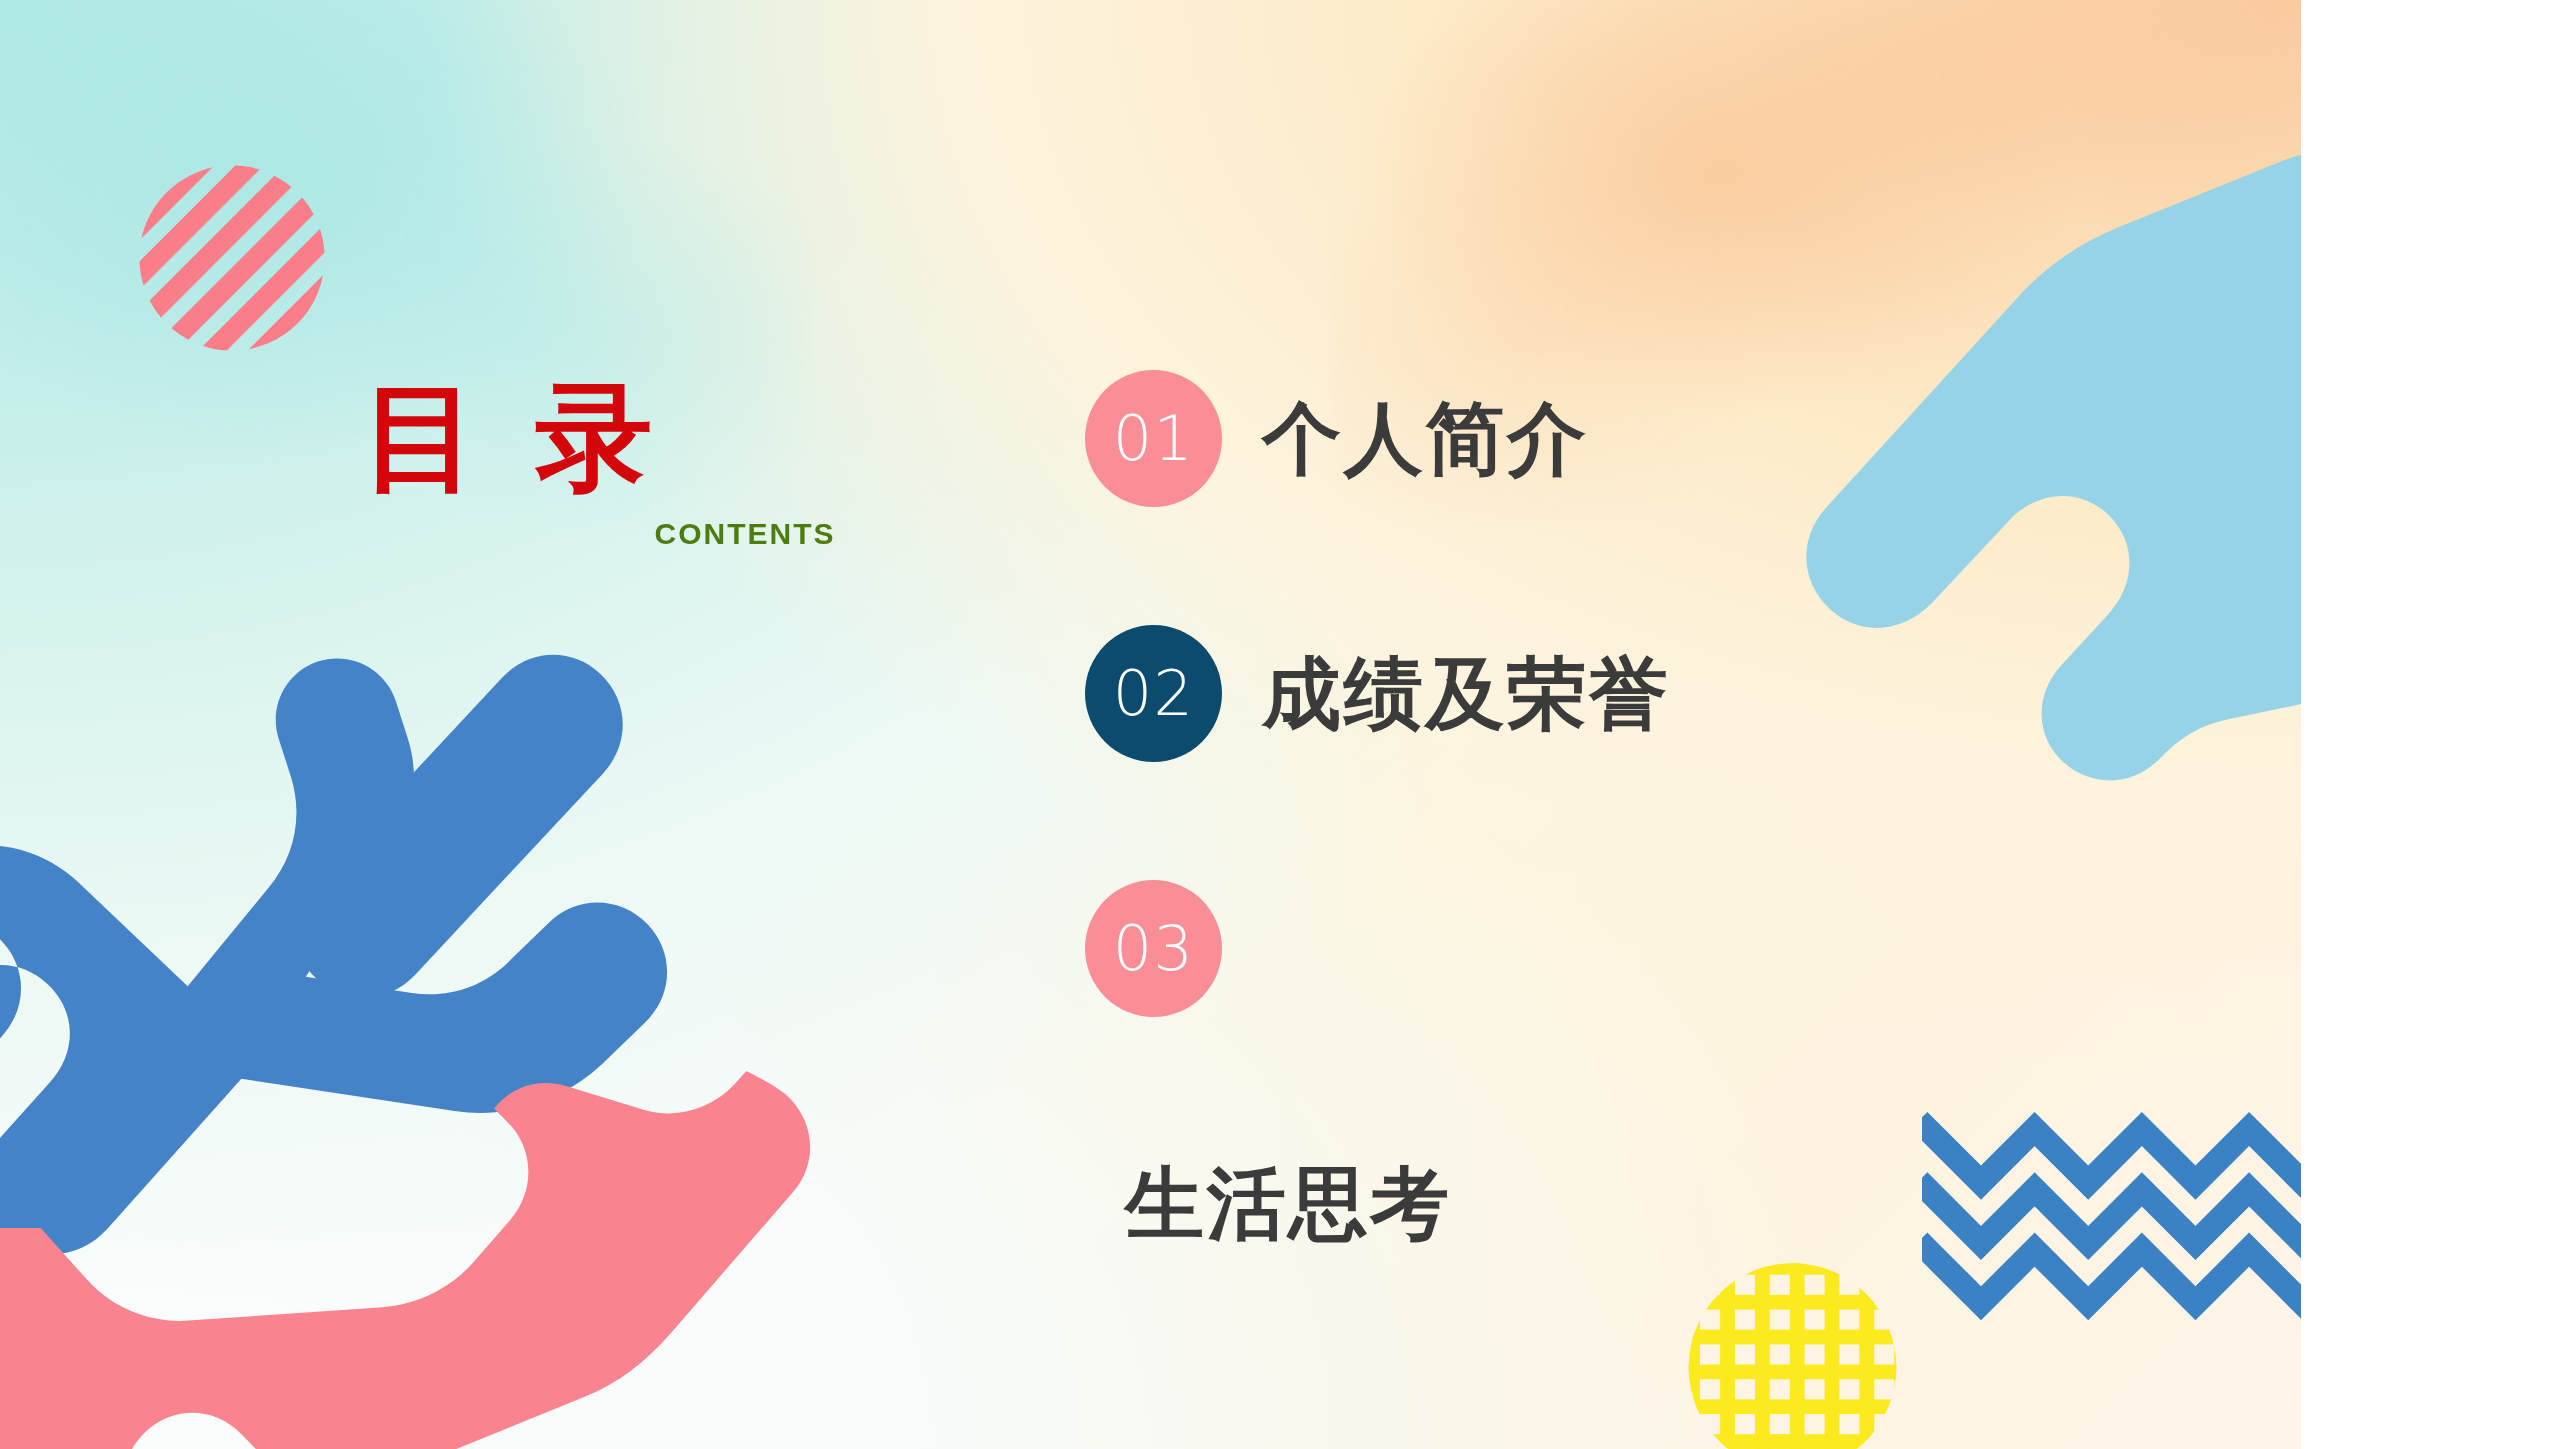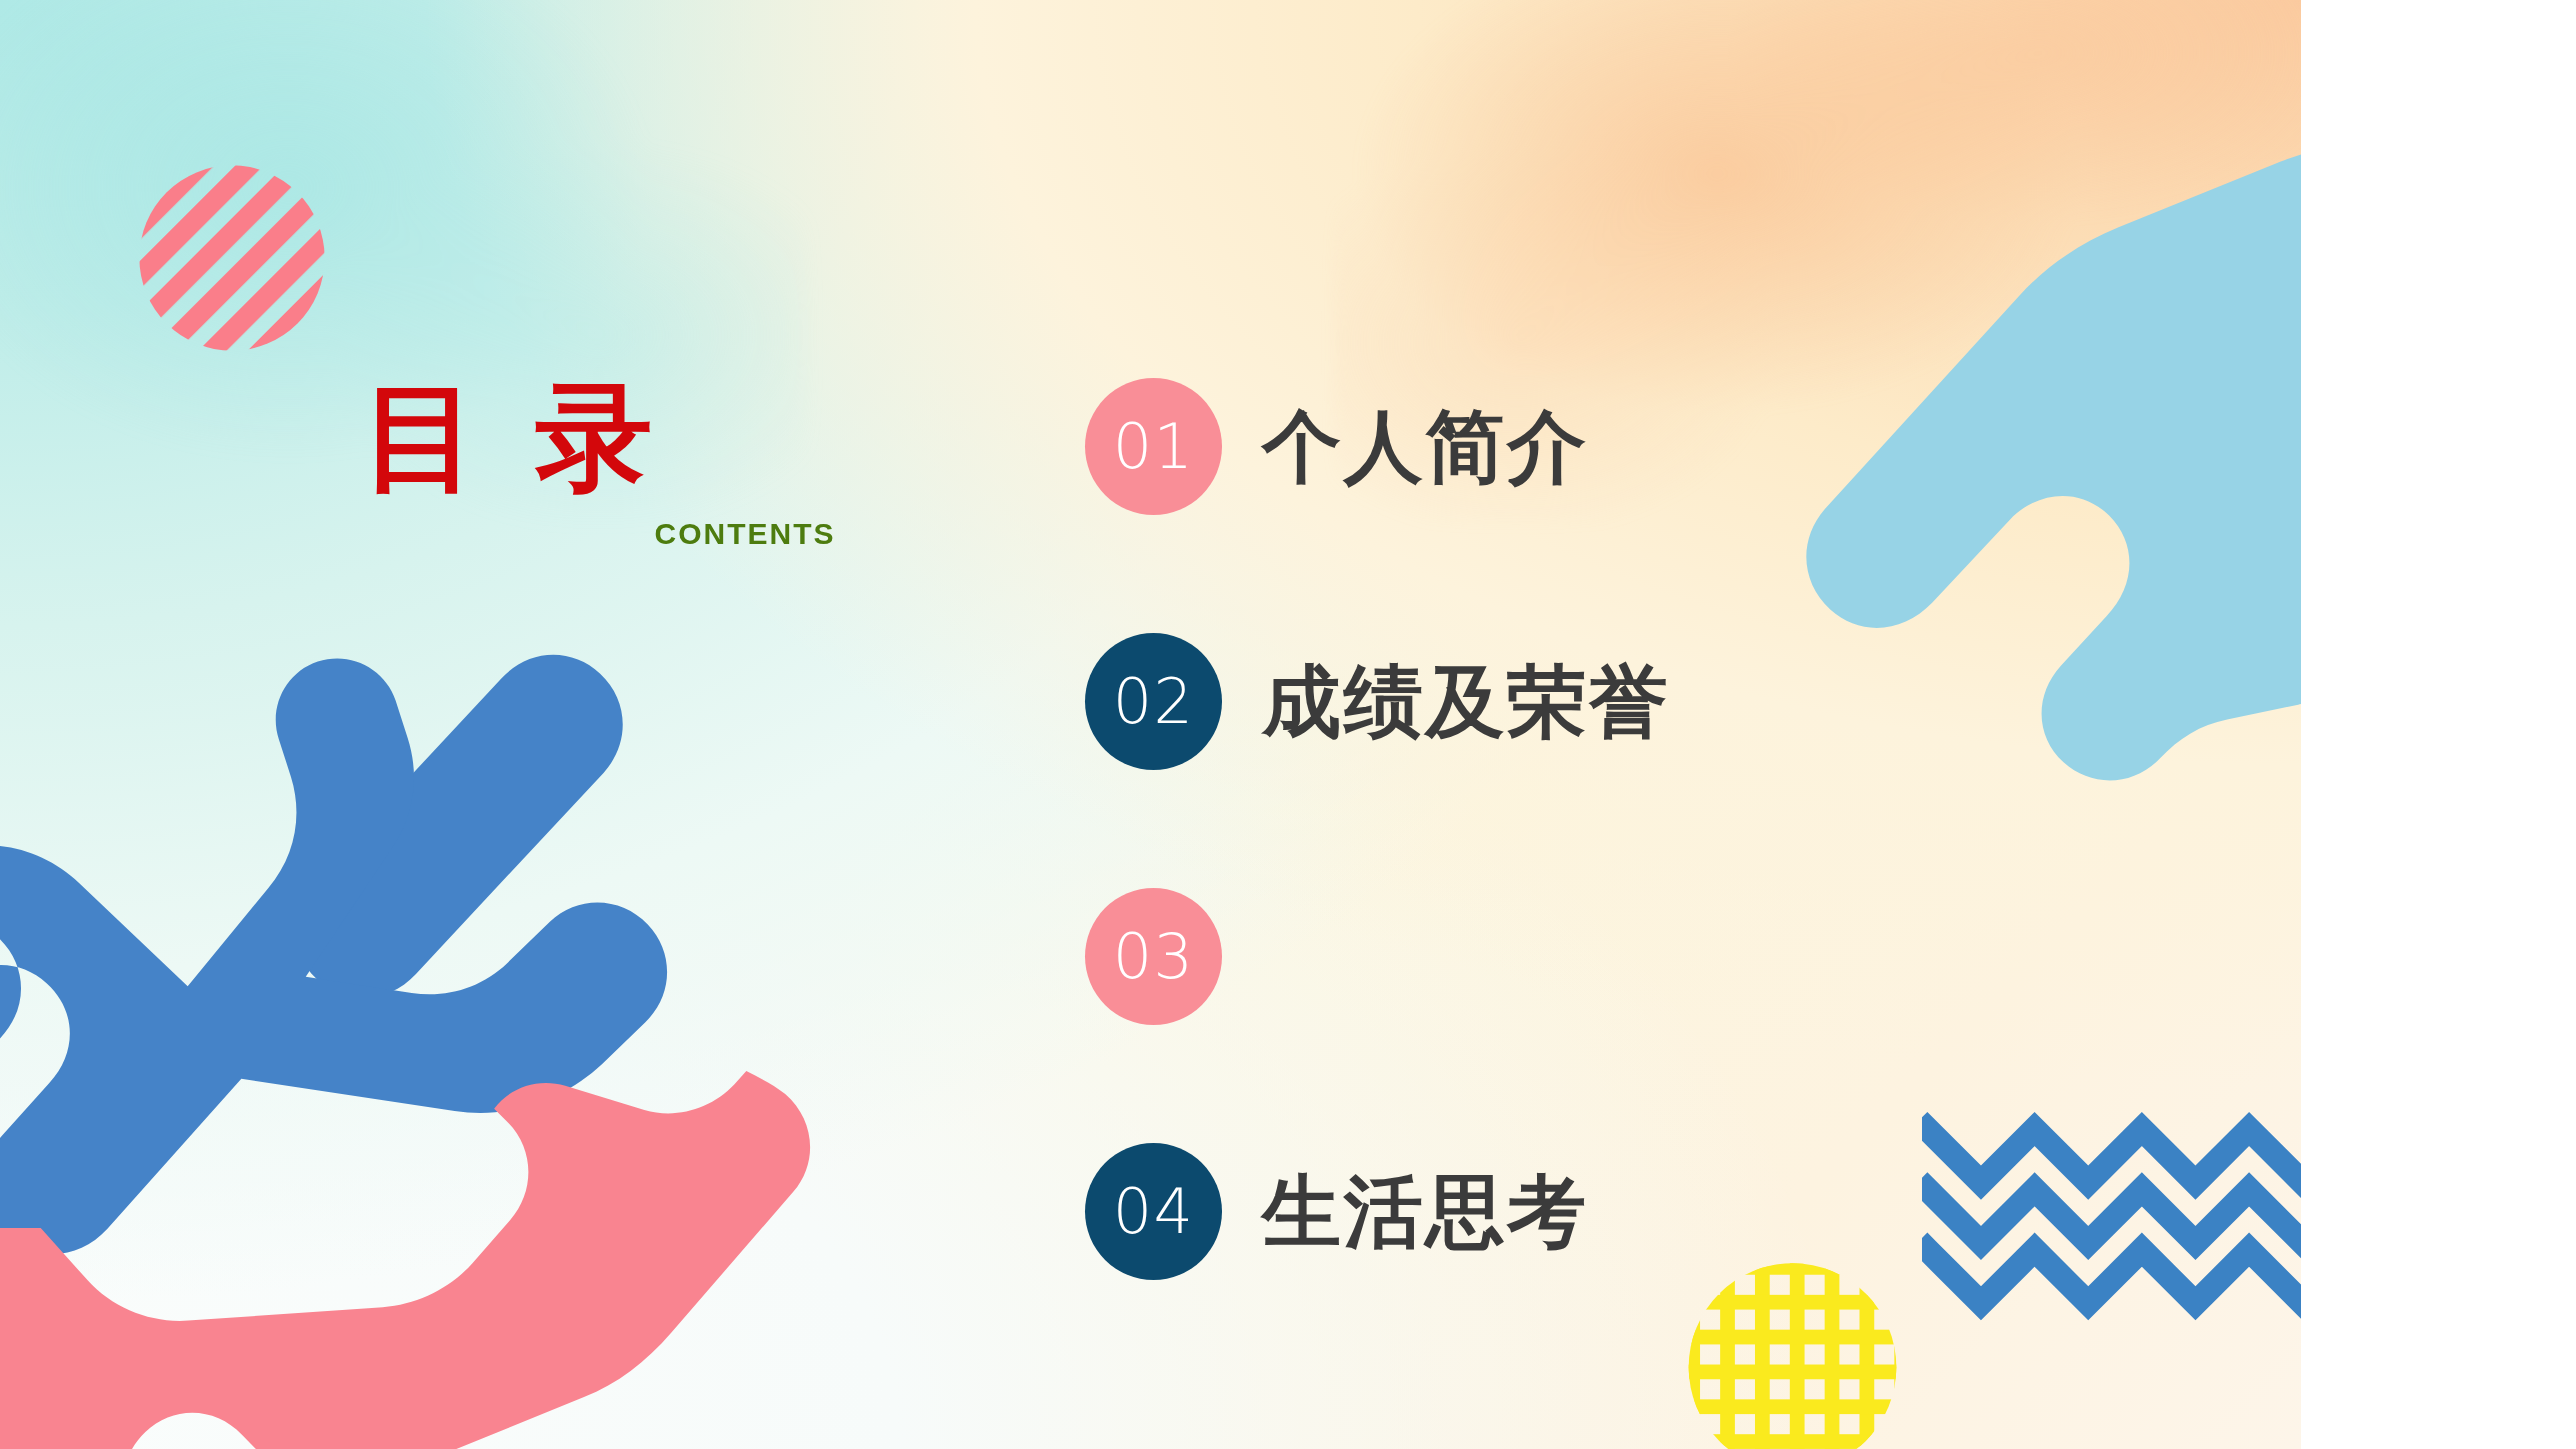--- a/index.html
+++ b/index.html
@@ -78,21 +78,21 @@
     color: #4d7c0f;
     letter-spacing: 2px;
     text-align: right;
     padding-right: 9.4px;
   }
 
   
   .agenda {
     position: absolute;
     left: 1085px;
-    top: 368px;
+    top: 360px;
     width: 973px;
   }
   .agenda-item {
     display: flex;
     align-items: center;
     height: 157px;
     margin-bottom: 98px;
   }
   .agenda-item:last-child { margin-bottom: 0; }
 
@@ -333,20 +333,19 @@
     <div class="agenda-item">
       <div class="num-badge badge-blue">02</div>
       <div class="agenda-label">成绩及荣誉</div>
     </div>
 
     <div class="agenda-item">
       <div class="num-badge badge-pink">03</div>
     </div>
 
     <div class="agenda-item">
-      <div class="num-badge badge-blue">04</div>
       <div class="agenda-label">生活思考</div>
     </div>
 
   </div>
 
 </div>
 
 
 </body></html>

